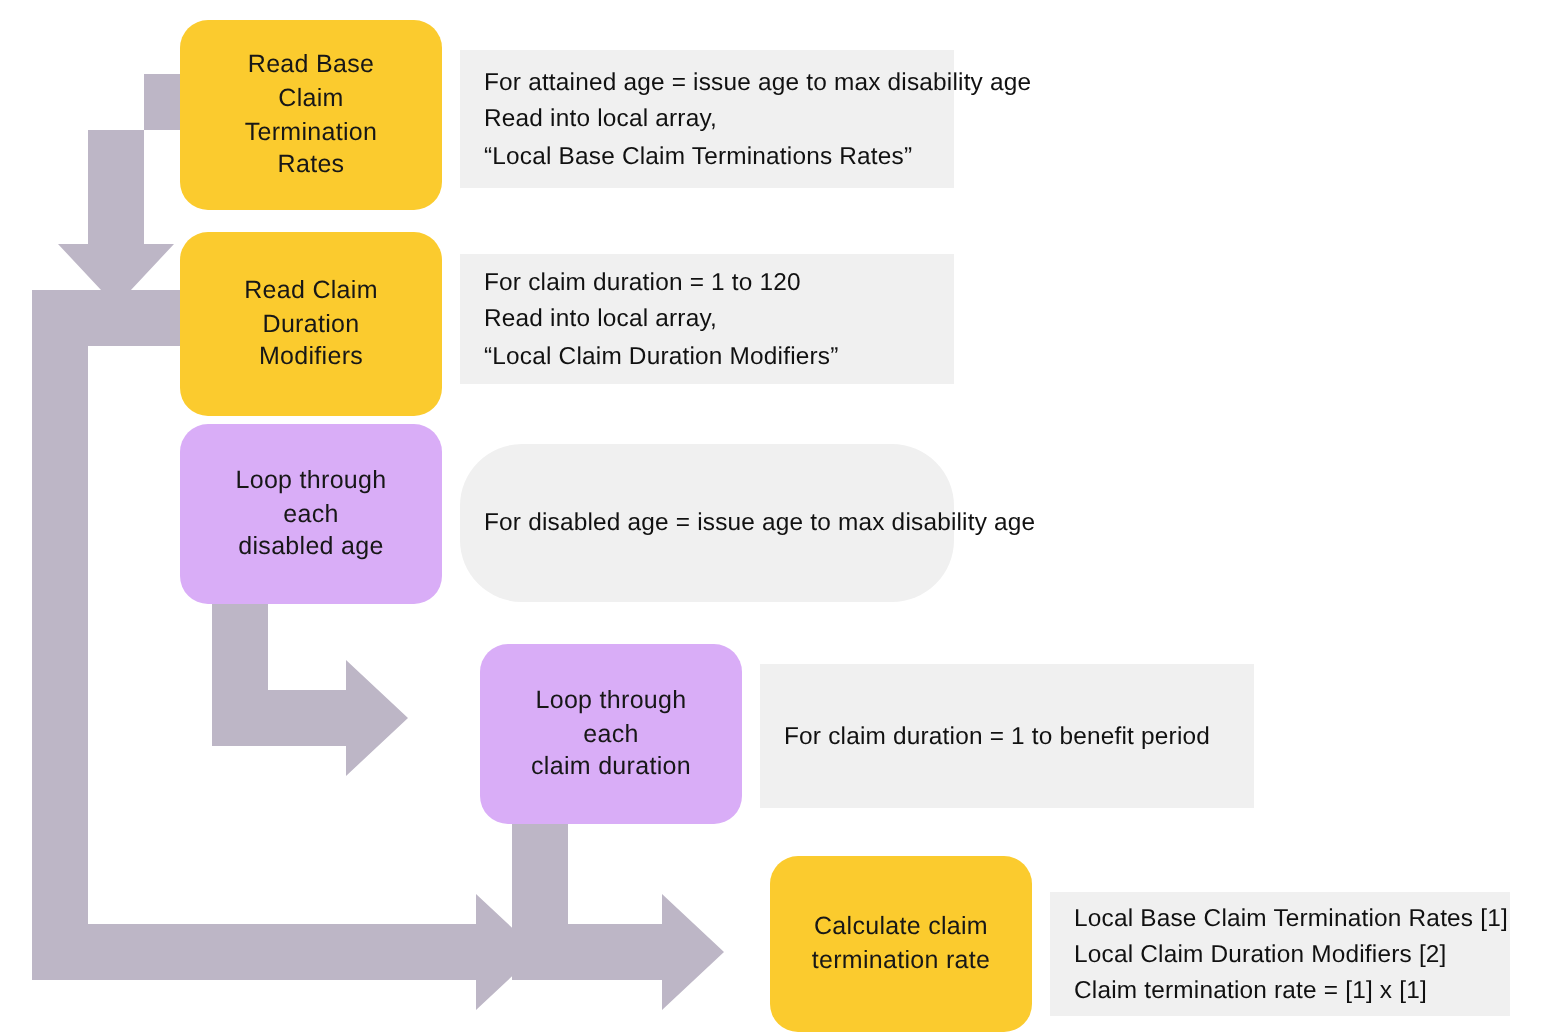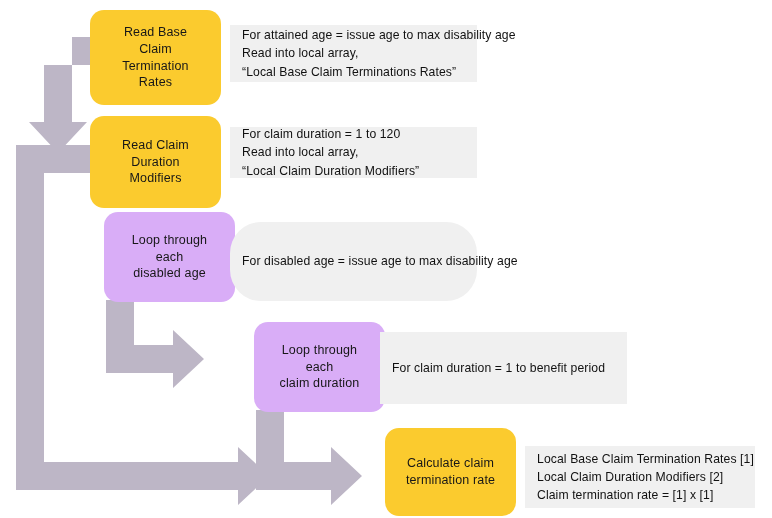--- a/index.html
+++ b/index.html
@@ -32,21 +32,21 @@
     justify-content: center;
     text-align: center;
     color: #171717;
     font-size: 12.5px;
     line-height: 1.35;
     letter-spacing: 0.15px;
     box-sizing: border-box;
     padding: 4px 18px;
   }
   .node-process { background: #FBCB2E; }
-  .node-loop { background: #D9ADF7; margin-left: 14px; }
+  .node-loop { background: #D9ADF7; }
   .desc {
     position: absolute;
     background: #F0F0F0;
     box-sizing: border-box;
     color: #111111;
     font-size: 12.2px;
     line-height: 1.48;
     letter-spacing: 0.1px;
     padding: 8px 12px;
     display: flex;
@@ -102,33 +102,33 @@
     </div>
   </div>
 
   <div class="node node-process" style="left:385px; top:428px; width:131px; height:88px;">
     <div>
       <span>Calculate claim</span><br>
       <span>termination rate</span>
     </div>
   </div>
 
-  <div class="desc" style="left:230px; top:25px; width:247px; height:57px;">
+  <div class="desc" style="left:230px; top:25px; width:247px; height:69px;">
     <div class="line">
       <span>For attained age = issue age to max disability age</span>
     </div>
     <div class="line">
       <span>Read into </span><b>local</b><span> array,</span>
     </div>
     <div class="line">
       <span>“</span><b>Local</b><span> Base Claim Terminations Rates”</span>
     </div>
   </div>
 
-  <div class="desc" style="left:230px; top:127px; width:247px; height:51px;">
+  <div class="desc" style="left:230px; top:127px; width:247px; height:65px;">
     <div class="line">
       <span>For claim duration = 1 to 120</span>
     </div>
     <div class="line">
       <span>Read into </span><b>local</b><span> array,</span>
     </div>
     <div class="line">
       <span>“</span><b>Local</b><span> Claim Duration Modifiers”</span>
     </div>
   </div>

